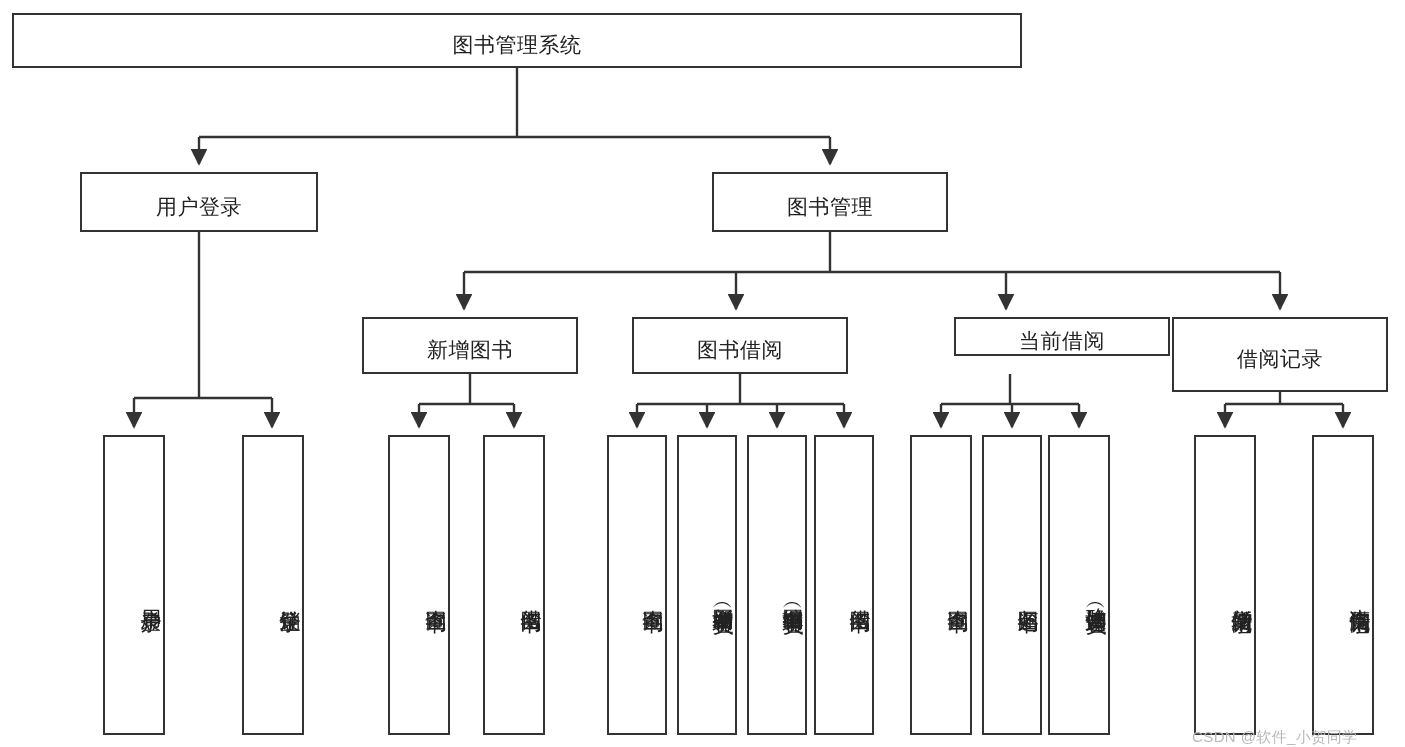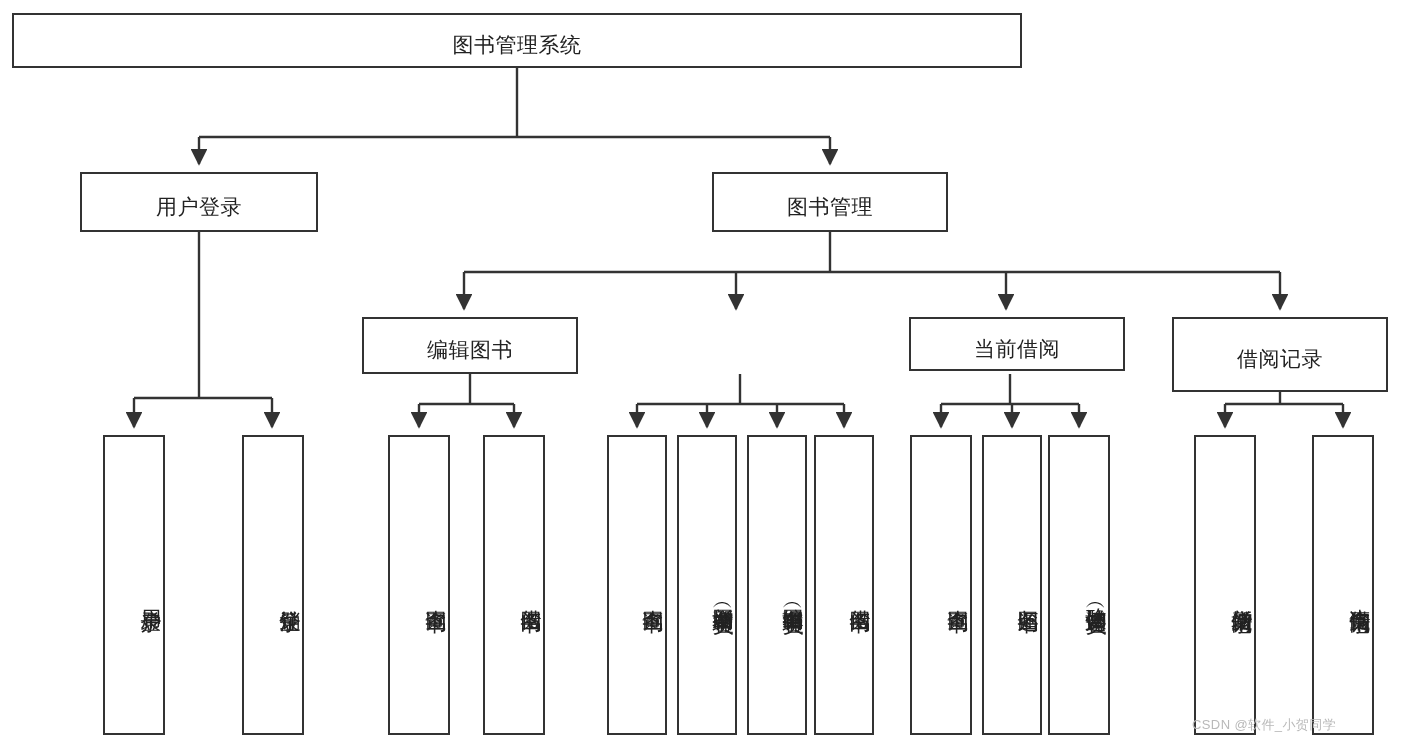--- a/index.html
+++ b/index.html
@@ -49,24 +49,25 @@
     padding-top: 10px;
     align-items: flex-start;
     justify-content: center;
   }
   .node .lbl {
     display: block;
     margin-top: 10px;
   }
   .watermark {
     position: absolute;
-    font-size: 13px;
+    font-size: 15px;
     color: #b9b9b9;
     white-space: nowrap;
     letter-spacing: 0.4px;
+    margin-top: 12px;
   }
 </style>
 </head>
 <body>
 
 <div id="canvas">
 
   <svg id="edges" viewBox="0 0 1405 747" width="1405" height="747" xmlns="http://www.w3.org/2000/svg">
     <defs>
       <marker id="arrow" viewBox="0 0 10 10" refX="9" refY="5" markerWidth="7" markerHeight="7" orient="auto-start-reverse">
@@ -122,23 +123,26 @@
   </div>
 
   <div class="node horiz" style="left:80px; top:172px; width:238px; height:60px;">
     <span class="lbl">用户登录</span>
   </div>
   <div class="node horiz" style="left:712px; top:172px; width:236px; height:60px;align-items:center;">
     <span class="lbl">图书管理</span>
   </div>
 
   <div class="node horiz" style="left:362px; top:317px; width:216px; height:57px;">
-    <span class="lbl">编辑图书</span>
+    <span class="lbl">新增图书</span>
   </div>
-  <div class="node horiz" style="left:909px; top:317px; width:216px; height:54px;">
+  <div class="node horiz" style="left:632px; top:317px; width:216px; height:57px;">
+    <span class="lbl">图书借阅</span>
+  </div>
+  <div class="node horiz" style="left:954px; top:317px; width:216px; height:39px;">
     <span class="lbl">当前借阅</span>
   </div>
   <div class="node horiz" style="left:1172px; top:317px; width:216px; height:75px;">
     <span class="lbl">借阅记录</span>
   </div>
 
   <div class="node vert" style="left:103px; top:435px; width:62px; height:300px;">
     <span class="lbl">用户登录</span>
   </div>
   <div class="node vert" style="left:242px; top:435px; width:62px; height:300px;">

